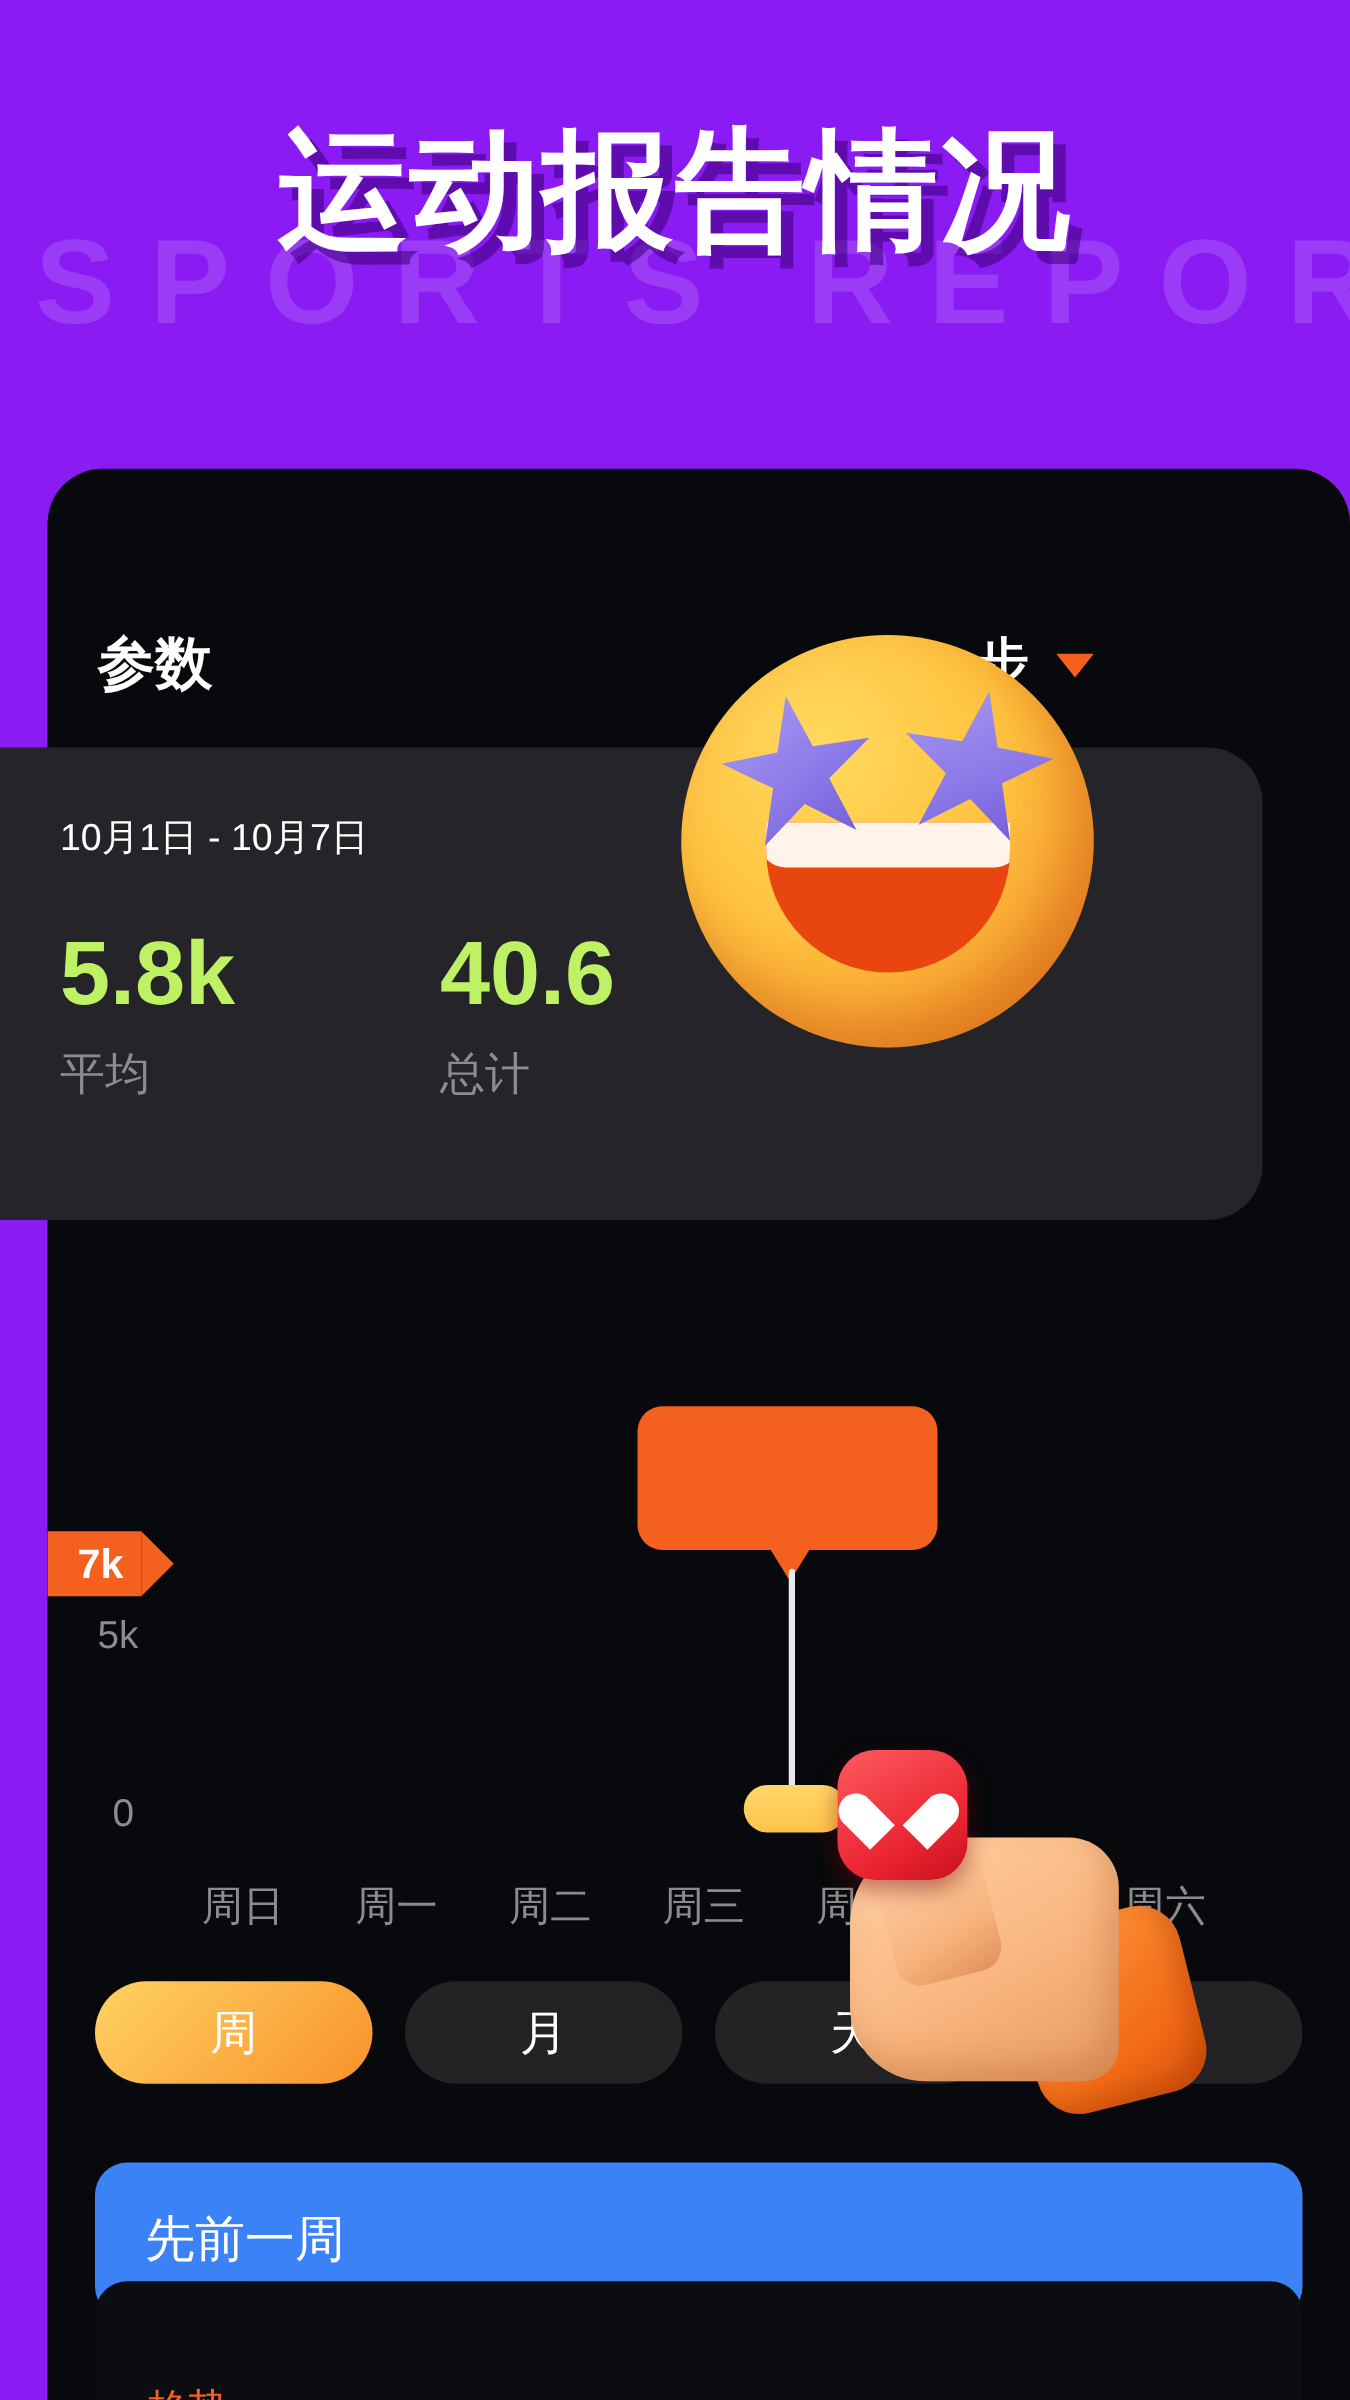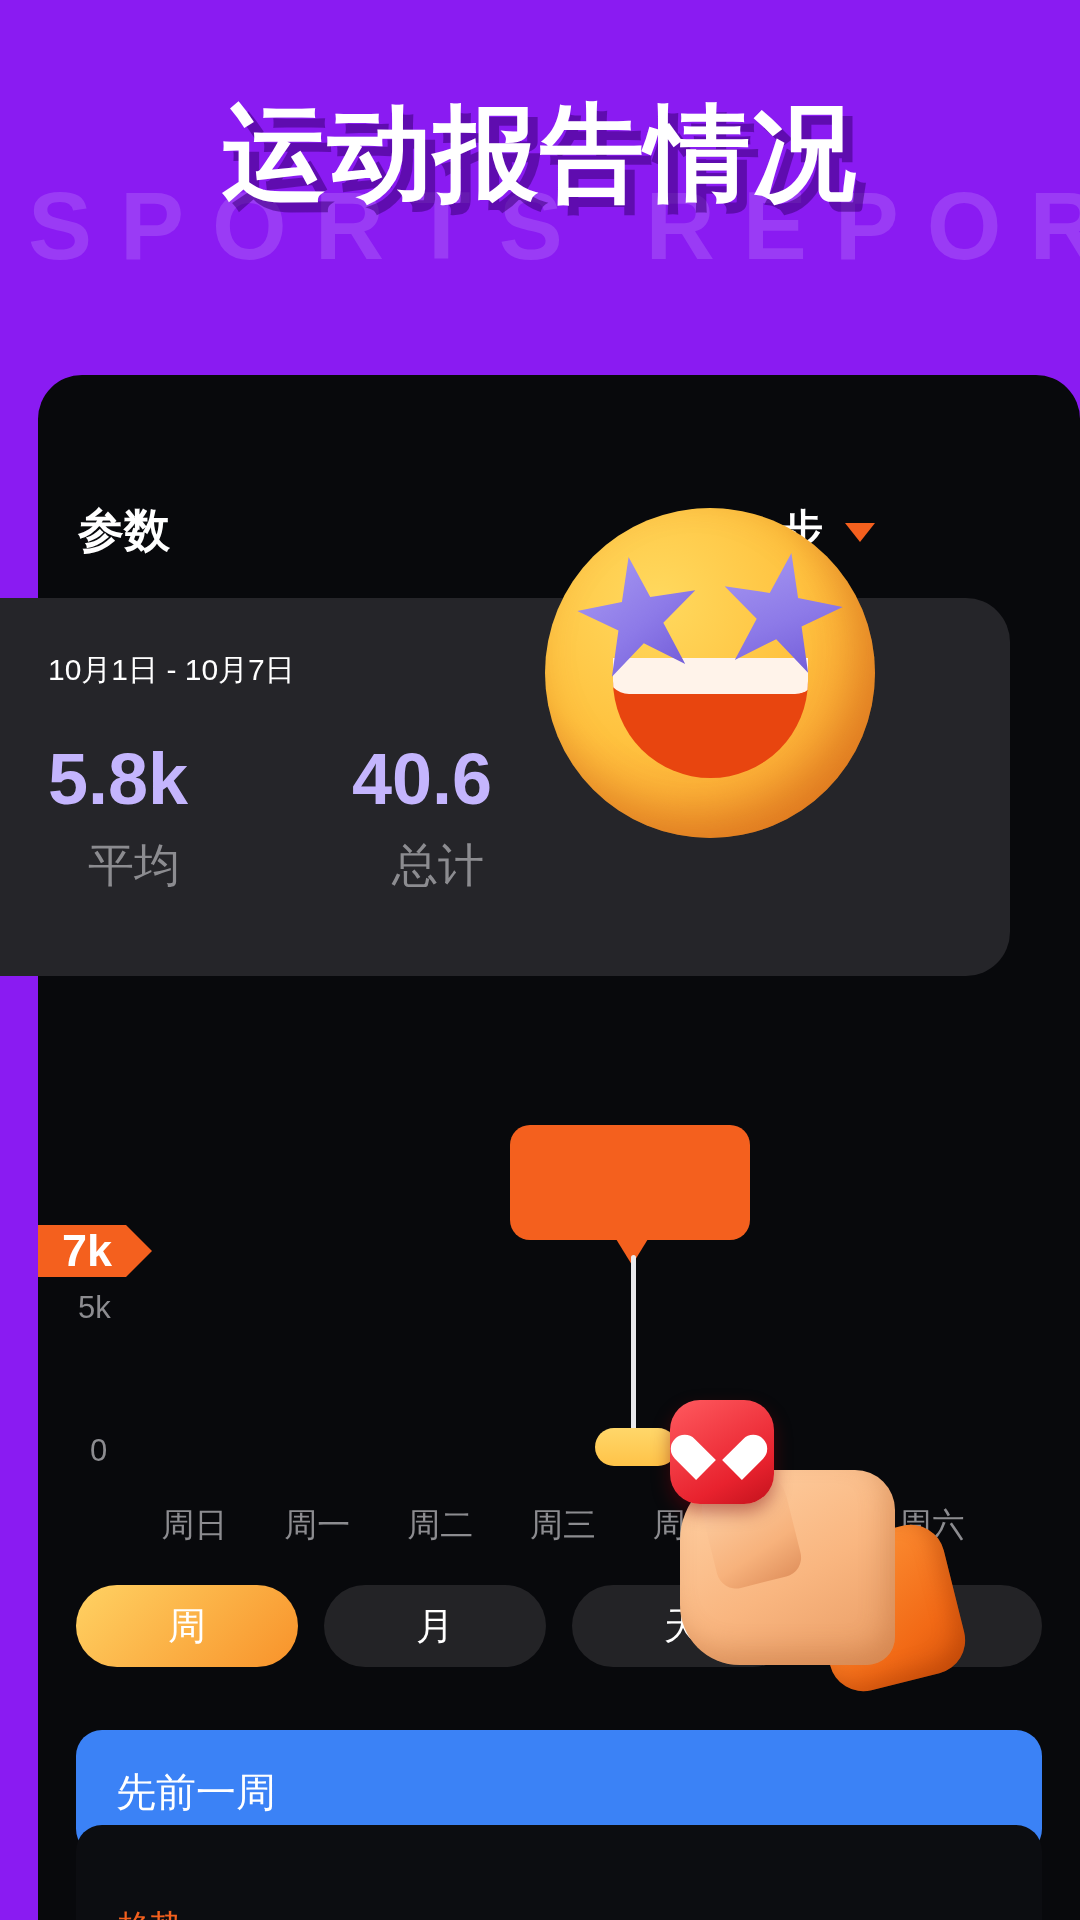--- a/index.html
+++ b/index.html
@@ -48,21 +48,21 @@
   
   #chart{position:absolute;left:0;top:390px;width:1042px;height:420px;}
   .ylabel{position:absolute;font-size:31px;color:#8C8C90;}
   #y-0{left:52px;top:668px;}
   #y-5k{left:40px;top:525px;}
   #y-flag{
     position:absolute;left:0px;top:460px;height:52px;
     background:#F4601E;border-radius:0 0 0 0;
     display:flex;align-items:center;padding:0 14px 0 24px;
   }
-  #y-flag span{font-size:45px;font-weight:bold;color:#fff;}
+  #y-flag span{font-size:33px;font-weight:bold;color:#fff;}
   #y-flag::after{
     content:"";position:absolute;right:-26px;top:0;
     width:0;height:0;border-top:26px solid transparent;border-bottom:26px solid transparent;
     border-left:26px solid #F4601E;
   }
 
   #stem{position:absolute;left:593px;top:490px;width:5px;height:190px;background:#E9E9EC;border-radius:3px;}
   #bar-active{position:absolute;left:557px;top:663px;width:82px;height:38px;
     background:linear-gradient(180deg,#FFD76A 0%,#FFC348 100%);border-radius:19px;}
 
@@ -109,22 +109,22 @@
   }
   #trend-label{position:absolute;left:40px;top:80px;font-size:34px;color:#F4601E;font-weight:500;}
 
   
   #overlay{
     position:absolute;left:0;top:598px;width:1010px;height:378px;
     background:#252529;border-radius:0 44px 44px 0;
   }
   #date-range{position:absolute;left:48px;top:52px;font-size:30px;color:#fff;}
   .stat{position:absolute;top:145px;}
-  .stat .v{font-size:72px;font-weight:bold;color:#c4b5fd;line-height:1;}
-  .stat .l{font-size:46px;color:#8C8C90;margin-top:20px;margin-left:40px;}
+  .stat .v{font-size:72px;font-weight:bold;color:#bef264;line-height:1;}
+  .stat .l{font-size:36px;color:#8C8C90;margin-top:20px;}
   #stat-avg{left:48px;}
   #stat-total{left:352px;}
 
   
   #emoji-star{
     position:absolute;left:545px;top:-90px;width:330px;height:330px;border-radius:50%;
     background:radial-gradient(circle at 34% 28%,#FFD95E 0%,#FFC23F 45%,#F79A2E 78%,#E2761F 100%);
     box-shadow:inset -16px -22px 42px rgba(180,70,10,.35);
   }
   #emoji-mouth{

